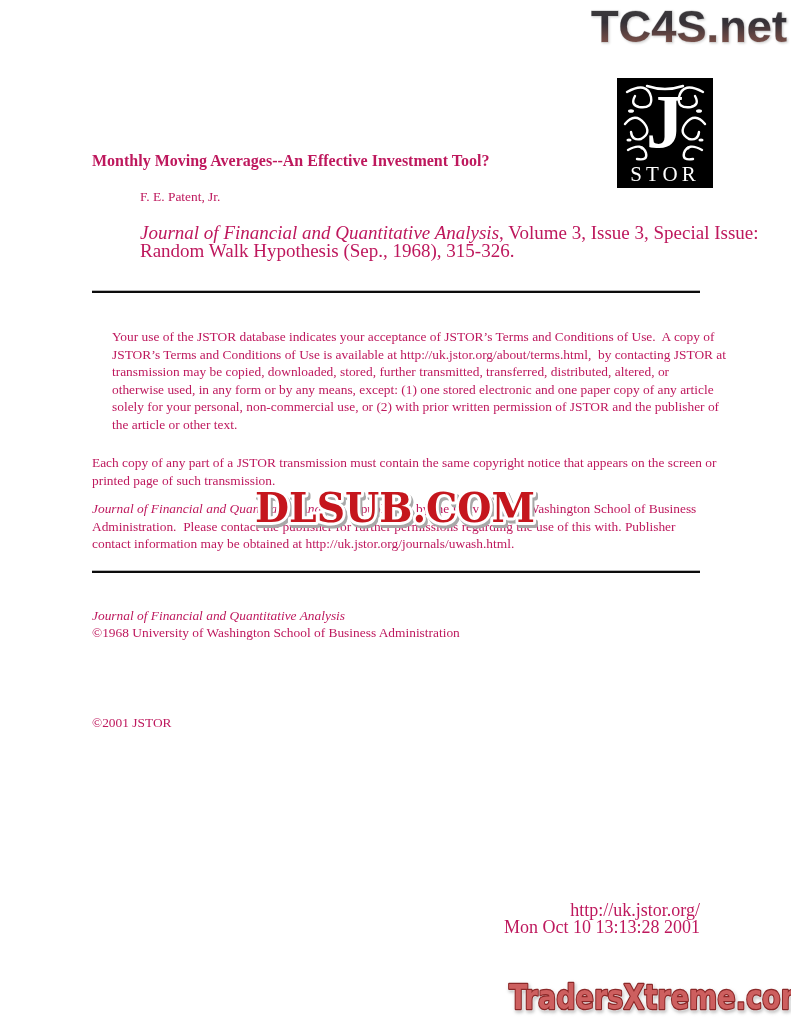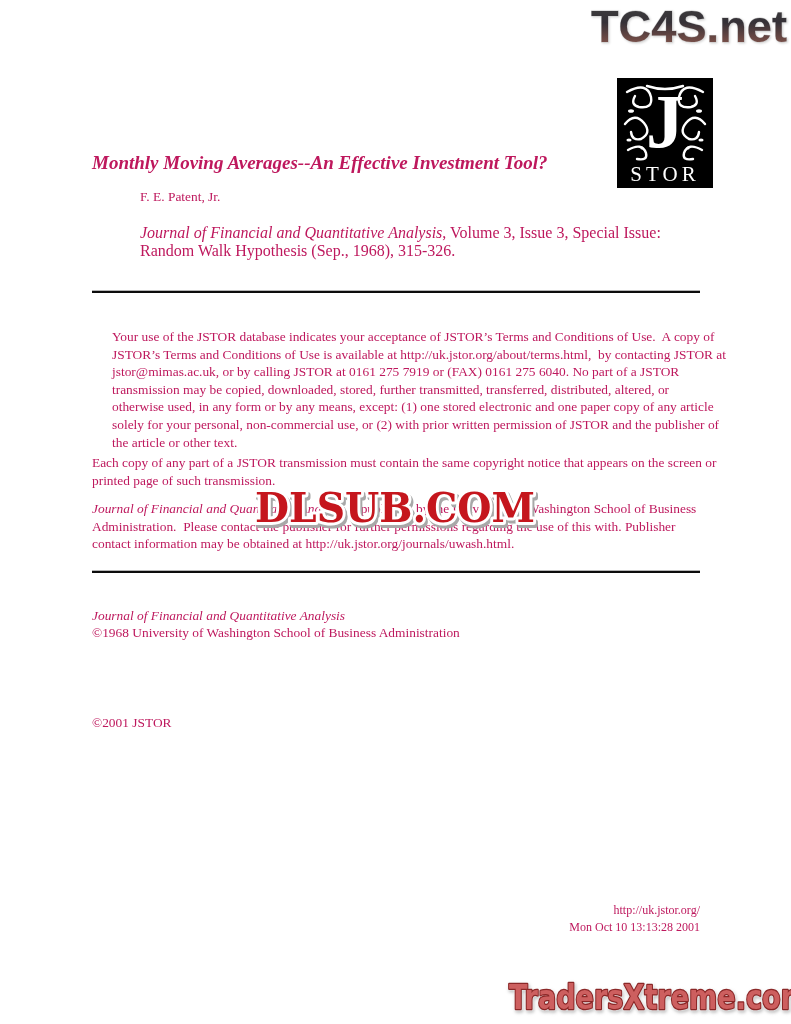--- a/index.html
+++ b/index.html
@@ -3,28 +3,28 @@
 <meta charset="utf-8">
 <style>
   html,body { margin:0; padding:0; background:#ffffff; }
   .page {
     position:relative; width:791px; height:1024px; background:#ffffff;
     font-family:"Liberation Serif", serif; color:#be185d; overflow:hidden;
   }
   .abs { position:absolute; }
   .line { white-space:pre; }
   .body-text { font-size:13.4px; line-height:17.6px; }
-  .title-text { font-size:19px; font-weight:bold; white-space:pre;font-style:italic; }
+  .title-text { font-size:16px; font-weight:bold; white-space:pre; }
   .it { font-style:italic; }
   .rule {
     height:3px;
     background:linear-gradient(180deg,#b5b5b5 0%,#b5b5b5 32%,#0c0c0c 32%,#0c0c0c 100%);
   }
-  .footer-block { text-align:right; font-size:12px; line-height:16.5px; }
-  .citation-block { font-size:16px; line-height:18px; }
+  .footer-block { text-align:right; font-size:18px; line-height:16.5px; }
+  .citation-block { font-size:19px; line-height:18px; }
   .credit-text { font-size:13.4px; line-height:17.6px; white-space:pre; }
   .wm-svg { display:block; }
   .dlsub-filter { filter:drop-shadow(2px 3px 0.5px #a8a8a8); }
   .traders-filter { filter:drop-shadow(0 0 1px #ffffff) drop-shadow(1.5px 2px 1.5px #bdbdbd); }
   .tc4s-filter { filter:drop-shadow(1px 1px 1px #d4d4d4); }
 </style>
 </head>
 <body>
 
 <div class="page">
@@ -75,21 +75,20 @@
   <div class="abs citation-block" style="left:140px; top:224px;">
     <div class="line"><span class="it">Journal of Financial and Quantitative Analysis</span><span>, Volume 3, Issue 3, Special Issue:</span></div>
     <div class="line">Random Walk Hypothesis (Sep., 1968), 315-326.</div>
   </div>
 
   <div class="abs rule" style="left:92px; top:290px; width:608px;"></div>
 
   <div class="abs body-text" style="left:92px; top:328px;margin-left:20px;">
     <div class="line">Your use of the JSTOR database indicates your acceptance of JSTOR’s Terms and Conditions of Use.  A copy of</div>
     <div class="line">JSTOR’s Terms and Conditions of Use is available at http://uk.jstor.org/about/terms.html,  by contacting JSTOR at</div>
-    <div class="line">jstor@mimas.ac.uk, or by calling JSTOR at 0161 275 7919 or (FAX) 0161 275 6040. No part of a JSTOR</div>
     <div class="line">transmission may be copied, downloaded, stored, further transmitted, transferred, distributed, altered, or</div>
     <div class="line">otherwise used, in any form or by any means, except: (1) one stored electronic and one paper copy of any article</div>
     <div class="line">solely for your personal, non-commercial use, or (2) with prior written permission of JSTOR and the publisher of</div>
     <div class="line">the article or other text.</div>
   </div>
 
   <div class="abs body-text" style="left:92px; top:454px;">
     <div class="line">Each copy of any part of a JSTOR transmission must contain the same copyright notice that appears on the screen or</div>
     <div class="line">printed page of such transmission.</div>
   </div>

